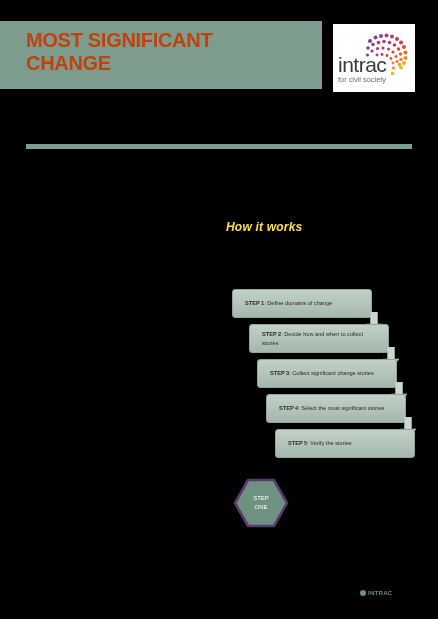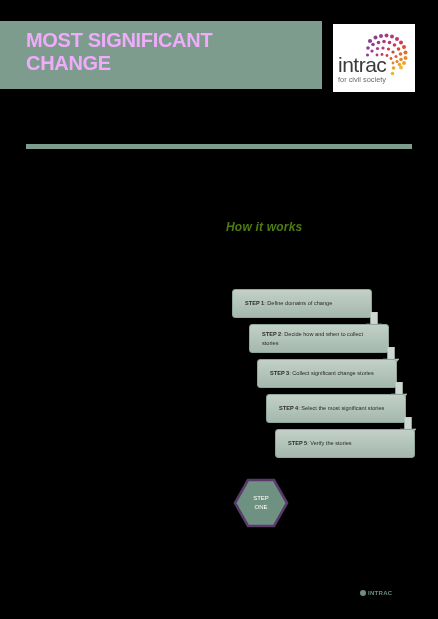--- a/index.html
+++ b/index.html
@@ -22,21 +22,21 @@
     top: 21px;
     width: 322px;
     height: 68px;
     background: #7e9c8d;
   }
   .header-title {
     position: absolute;
     left: 26px;
     top: 29px;
     width: 280px;
-    color: #f0abfc;
+    color: #c2410c;
     font-family: "Liberation Sans", sans-serif;
     font-weight: bold;
     font-size: 20px;
     line-height: 23px;
     letter-spacing: -0.3px;
     white-space: pre-line;
   }
 
   
   .logo-box {
@@ -57,21 +57,21 @@
     width: 386px;
     height: 5px;
     background: #7e9c8d;
   }
 
   
   .how-it-works {
     position: absolute;
     left: 226px;
     top: 220px;
-    color: #4d7c0f;
+    color: #fde047;
     font-family: "Liberation Sans", sans-serif;
     font-weight: bold;
     font-style: italic;
     font-size: 12px;
     letter-spacing: 0.2px;
   }
 
   
   .flow { position: absolute; left: 0; top: 0; width: 438px; height: 619px; }
 

